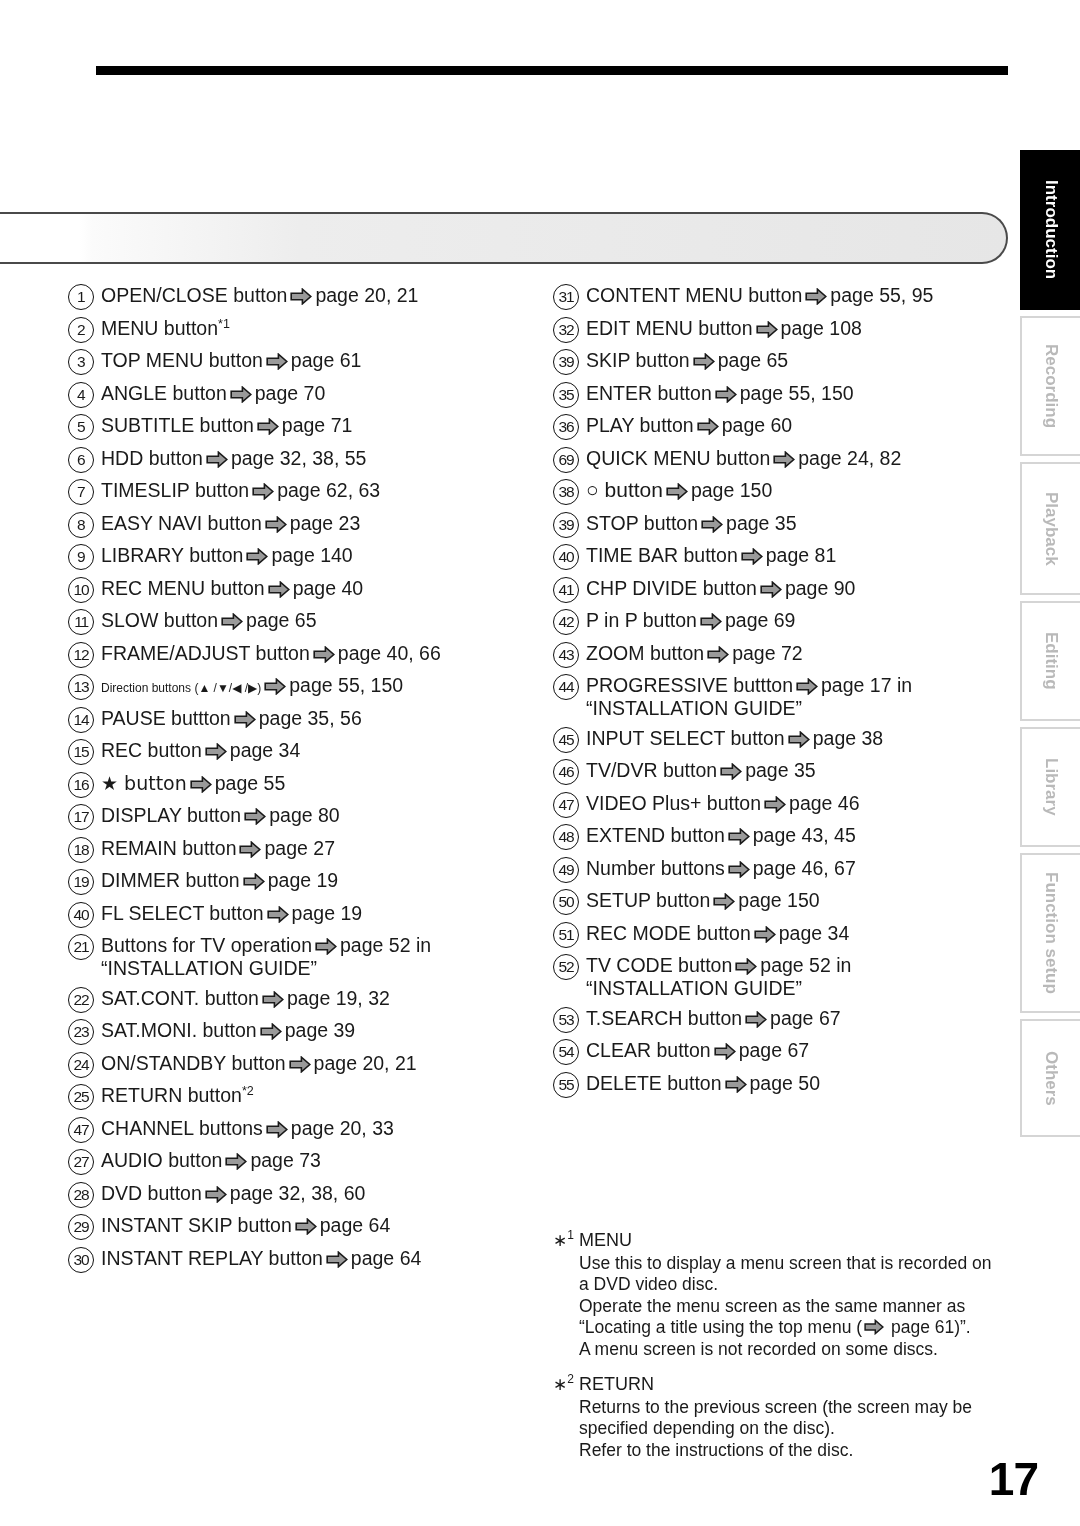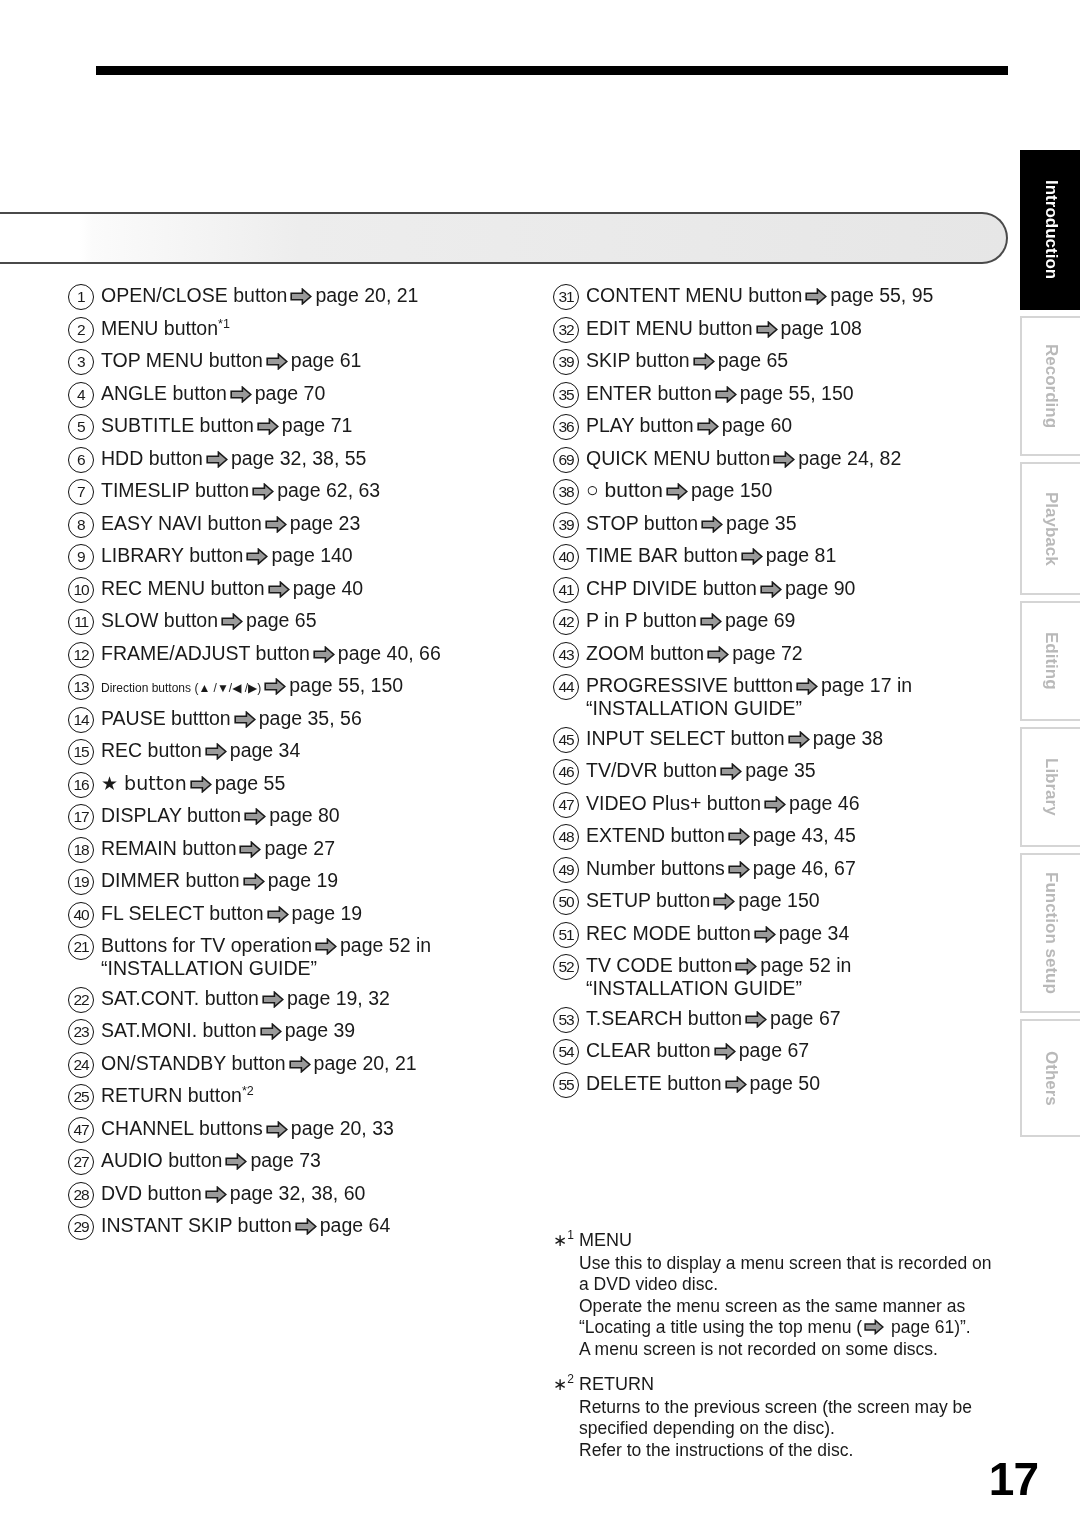--- a/index.html
+++ b/index.html
@@ -353,20 +353,26 @@
         <span class="txt"><span>DVD button</span><span class="arrow"><svg viewBox="0 0 22 17" width="100%" height="100%">
               <path d="M1.2 5.2 H12.4 V1.2 L20.8 8.5 L12.4 15.8 V11.8 H1.2 Z" fill="#9a9a9a" stroke="#1a1a1a" stroke-width="1.6" stroke-linejoin="miter"></path>
             </svg></span><span>page 32, 38, 60</span></span>
       </div>
       <div class="item">
         <span class="num wide">29</span>
         <span class="txt"><span>INSTANT SKIP button</span><span class="arrow"><svg viewBox="0 0 22 17" width="100%" height="100%">
               <path d="M1.2 5.2 H12.4 V1.2 L20.8 8.5 L12.4 15.8 V11.8 H1.2 Z" fill="#9a9a9a" stroke="#1a1a1a" stroke-width="1.6" stroke-linejoin="miter"></path>
             </svg></span><span>page 64</span></span>
       </div>
+      <div class="item">
+        <span class="num wide">30</span>
+        <span class="txt"><span>INSTANT REPLAY button</span><span class="arrow"><svg viewBox="0 0 22 17" width="100%" height="100%">
+              <path d="M1.2 5.2 H12.4 V1.2 L20.8 8.5 L12.4 15.8 V11.8 H1.2 Z" fill="#9a9a9a" stroke="#1a1a1a" stroke-width="1.6" stroke-linejoin="miter"></path>
+            </svg></span><span>page 64</span></span>
+      </div>
     </div>
   <div class="col col-right" id="col-right">
       <div class="item">
         <span class="num wide">31</span>
         <span class="txt"><span>CONTENT MENU button</span><span class="arrow"><svg viewBox="0 0 22 17" width="100%" height="100%">
               <path d="M1.2 5.2 H12.4 V1.2 L20.8 8.5 L12.4 15.8 V11.8 H1.2 Z" fill="#9a9a9a" stroke="#1a1a1a" stroke-width="1.6" stroke-linejoin="miter"></path>
             </svg></span><span>page 55, 95</span></span>
       </div>
       <div class="item">
         <span class="num wide">32</span>

